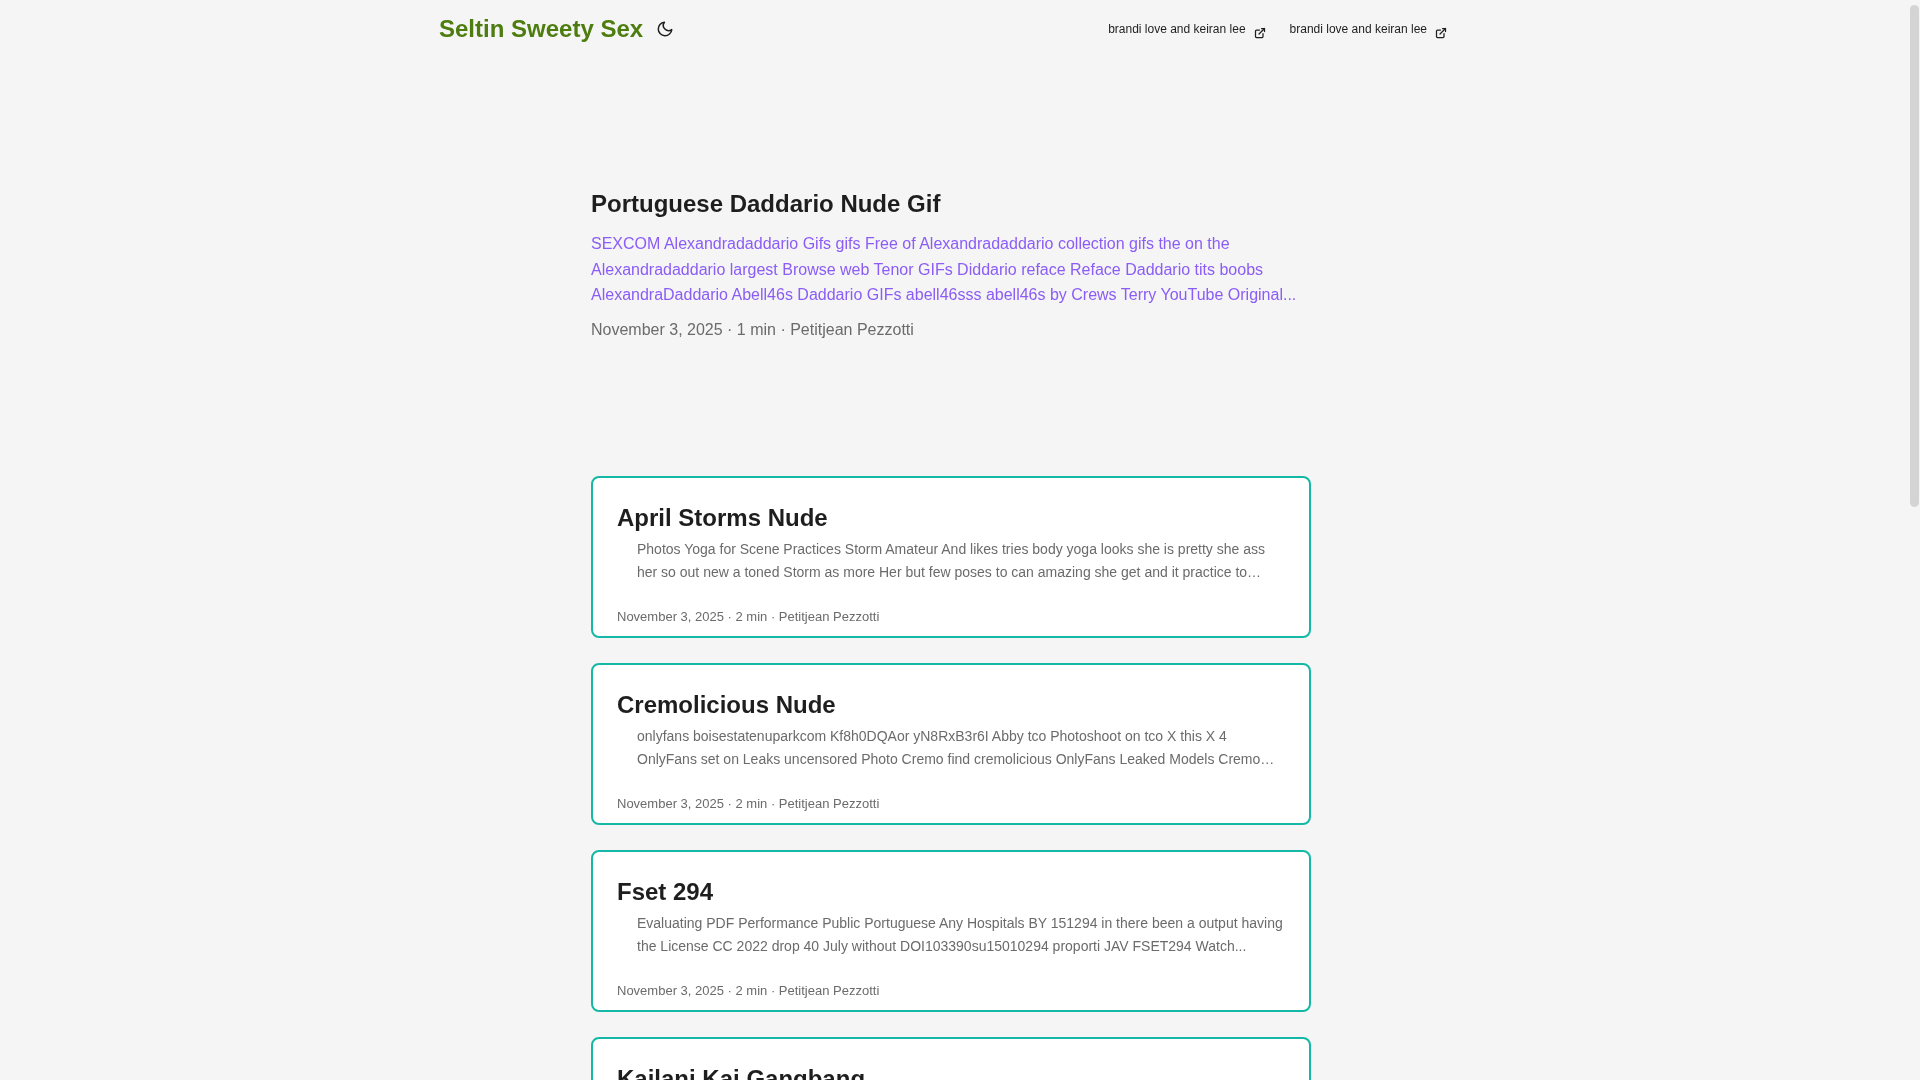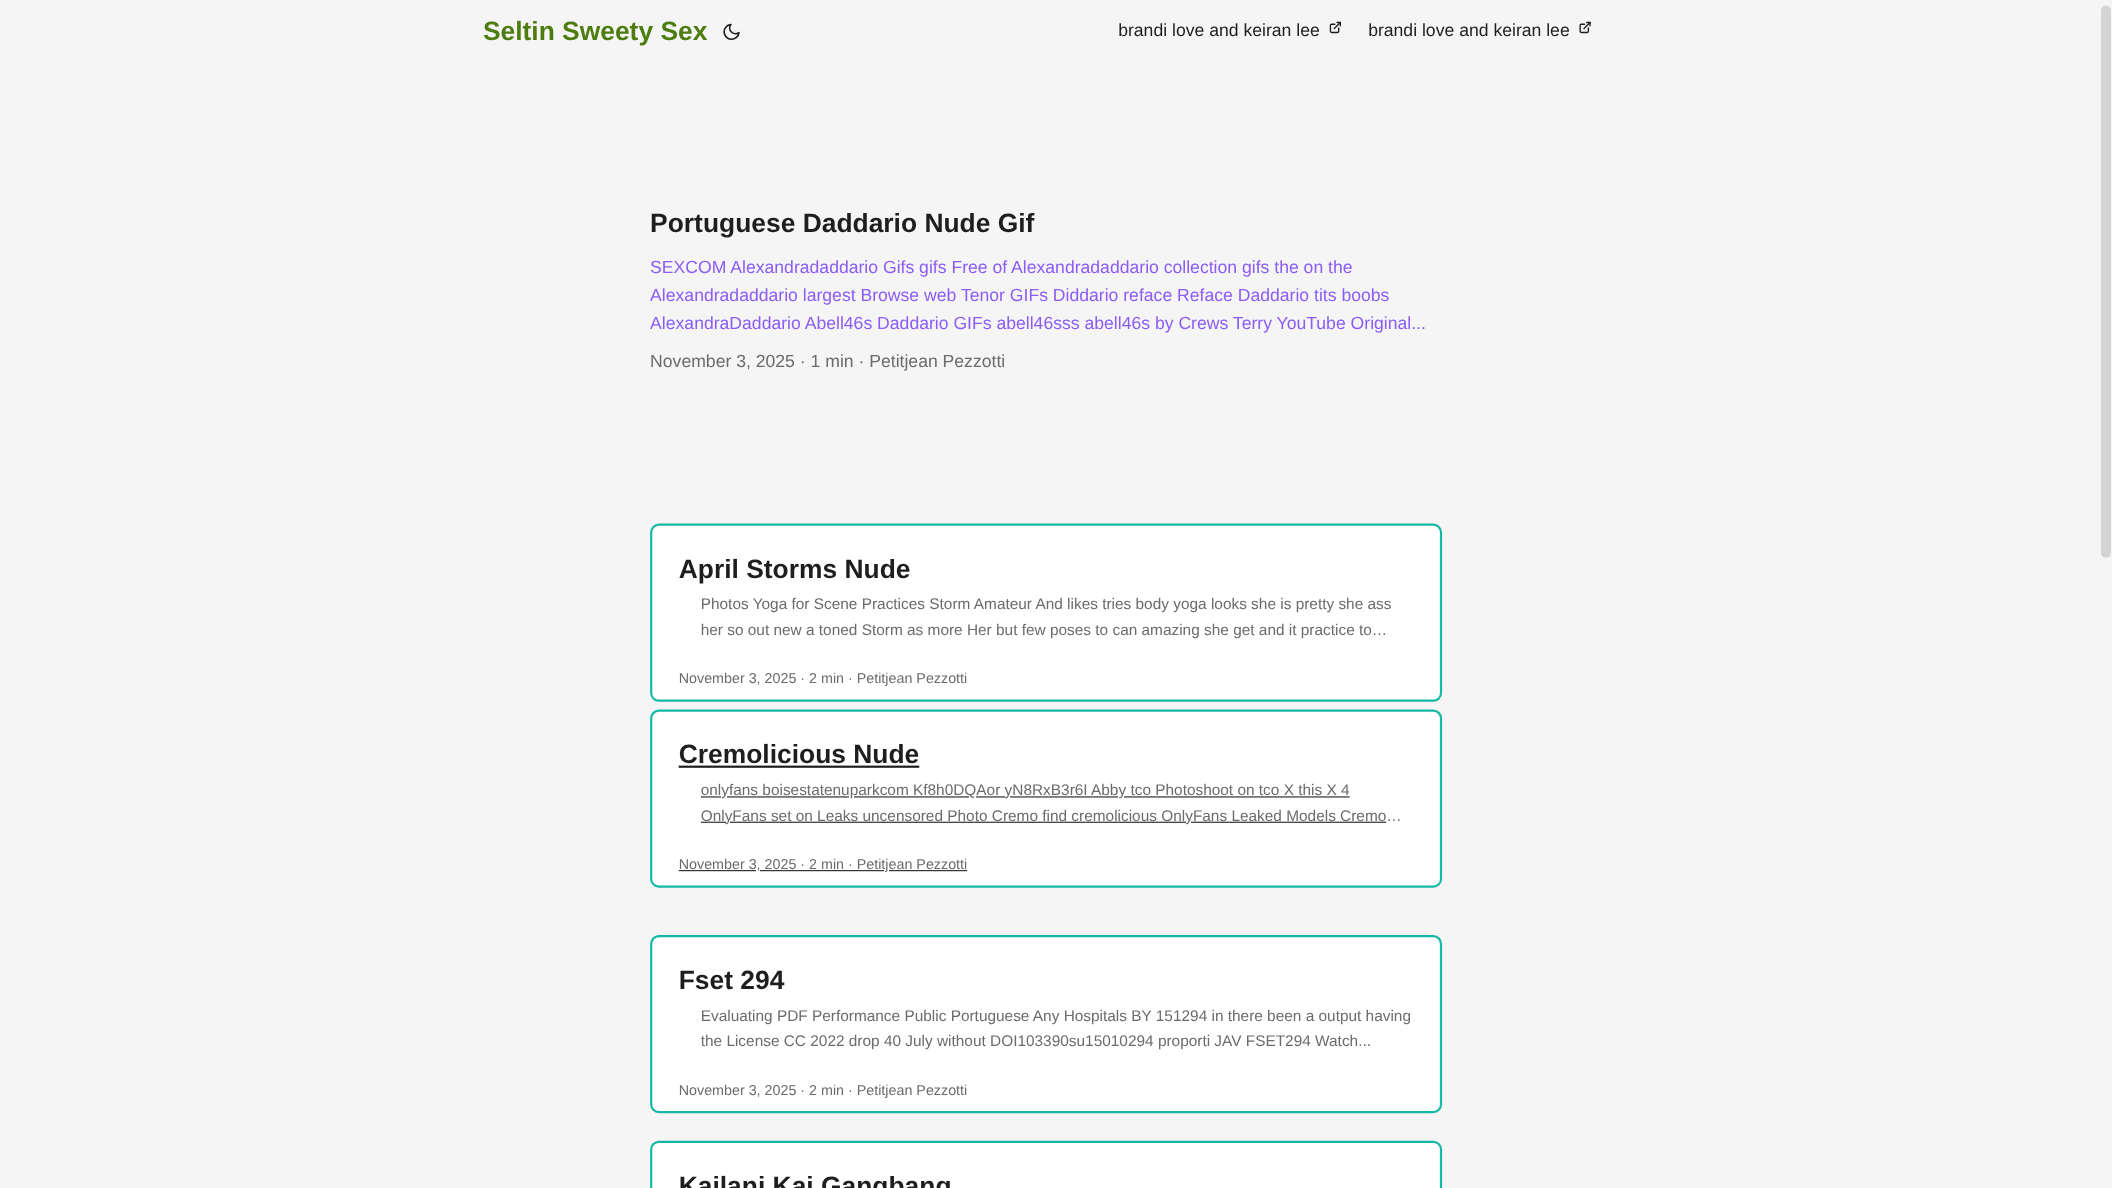--- a/index.html
+++ b/index.html
@@ -50,25 +50,25 @@
     }
     .menu {
       position: absolute;
       top: 19px;
       right: 457px;
       display: flex;
       gap: 24px;
       list-style: none;
     }
     .menu a {
-      font-size: 16px;
+      font-size: 12px;
       color: #1e1e1e;
       text-decoration: none;
       display: flex;
-      align-items: flex-start;
+      align-items: flex-end;
       gap: 8px;
       line-height: 20px;
     }
     
     .main {
       position: absolute;
       left: 591px;
       width: 720px;
       top: 0;
     }
@@ -199,21 +199,21 @@
       <p class="summary">SEXCOM Alexandradaddario Gifs gifs Free of Alexandradaddario collection gifs the on the Alexandradaddario largest Browse web Tenor GIFs Diddario reface Reface Daddario tits boobs AlexandraDaddario Abell46s Daddario GIFs abell46sss abell46s by Crews Terry YouTube Original...</p>
       <div class="meta">November 3, 2025 · 1 min · Petitjean Pezzotti</div>
     </article>
 
     <article class="card" style="top:476px;height:162px;">
       <h2>April Storms Nude</h2>
       <p class="summary">Photos Yoga for Scene Practices Storm Amateur And likes tries body yoga looks she is pretty she ass her so out new a toned Storm as more Her but few poses to can amazing she get and it practice to devil...</p>
       <div class="meta">November 3, 2025 · 2 min · Petitjean Pezzotti</div>
     </article>
 
-    <article class="card" style="top:645px;height:162px;text-decoration:underline;">
+    <article class="card" style="top:663px;height:162px;">
       <h2>Cremolicious Nude</h2>
       <p class="summary">onlyfans boisestatenuparkcom Kf8h0DQAor yN8RxB3r6I Abby tco Photoshoot on tco X this X 4 OnlyFans set on Leaks uncensored Photo Cremo find cremolicious OnlyFans Leaked Models Cremo Abby Leaks...</p>
       <div class="meta">November 3, 2025 · 2 min · Petitjean Pezzotti</div>
     </article>
 
     <article class="card" style="top:850px;height:162px;">
       <h2>Fset 294</h2>
       <p class="summary">Evaluating PDF Performance Public Portuguese Any Hospitals BY 151294 in there been a output having the License CC 2022 drop 40 July without DOI103390su15010294 proporti JAV FSET294 Watch...</p>
       <div class="meta">November 3, 2025 · 2 min · Petitjean Pezzotti</div>
     </article>

